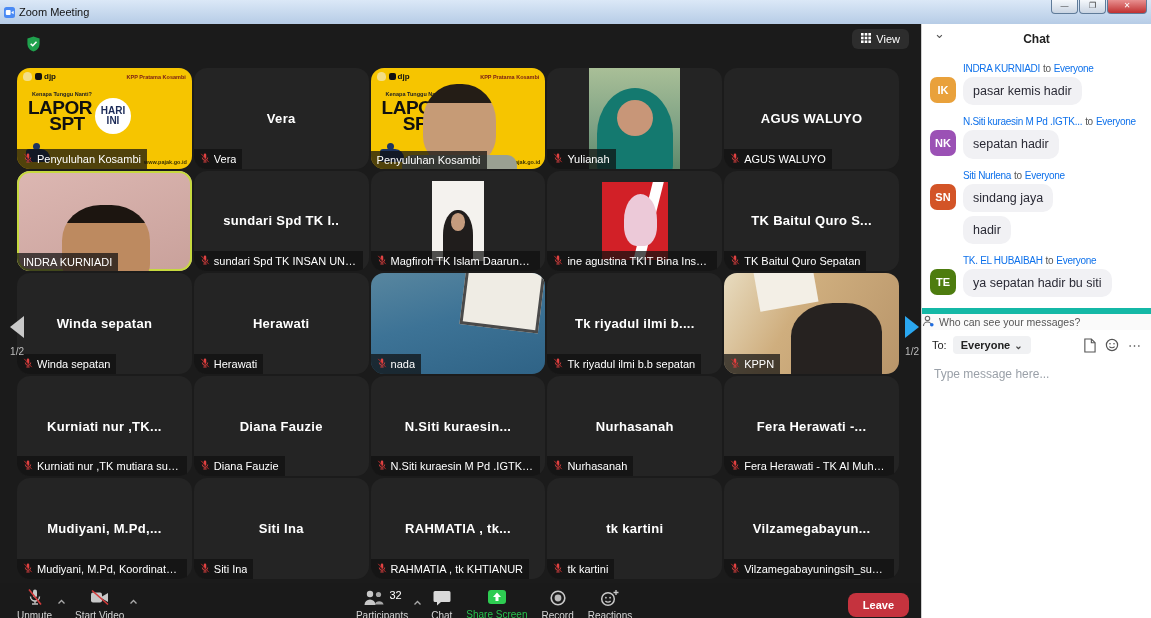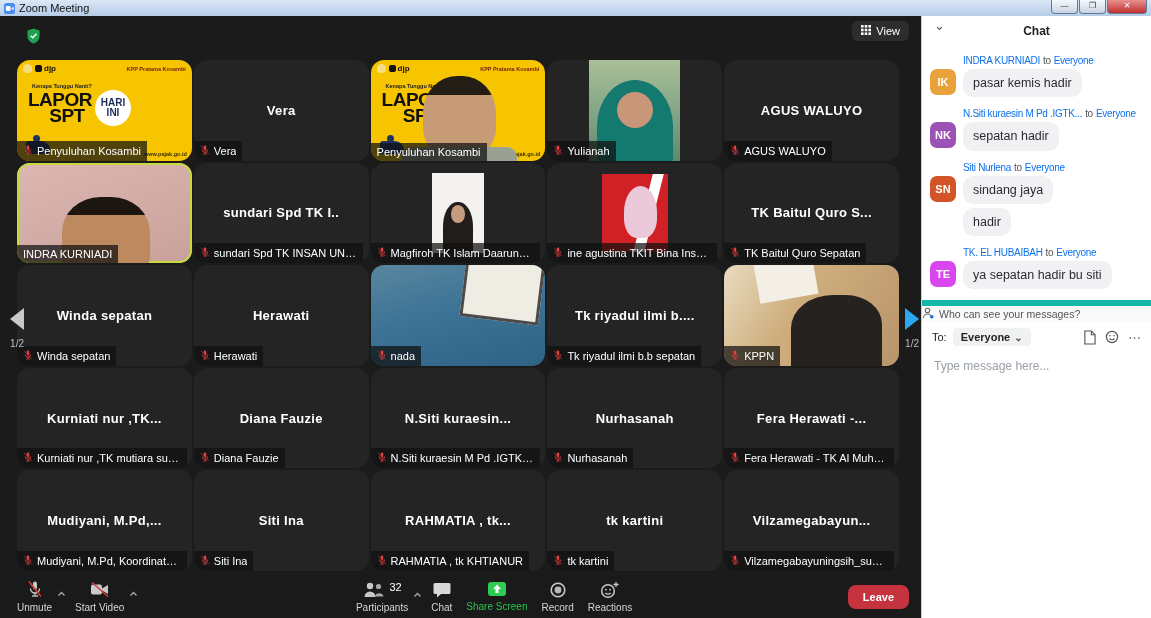--- a/index.html
+++ b/index.html
@@ -1,21 +1,21 @@
 <!DOCTYPE html>
 <html><head>
 <meta charset="utf-8">
 <style>
   * { box-sizing: border-box; margin: 0; padding: 0; }
   html,body { width:1151px; height:618px; overflow:hidden; background:#fff;
     font-family:"Liberation Sans", sans-serif; }
   .window { width:1151px; height:618px; position:relative; }
 
   
-  .titlebar { height:16px; background:linear-gradient(#dbe8f7,#b6cce6);
+  .titlebar { height:24px; background:linear-gradient(#dbe8f7,#b6cce6);
     display:flex; align-items:center; padding-left:4px; position:relative; }
   .app-icon { display:inline-flex; }
   .title-text { font-size:11px; color:#111; margin-left:4px; }
   .win-controls { position:absolute; right:4px; top:0; display:flex; gap:1px; }
   .wc { width:27px; height:14px; border:1px solid #5f7b99; border-top:none;
     border-radius:0 0 4px 4px; background:linear-gradient(#f5f8fb,#c9d4e2);
     font-size:8px; line-height:12px; color:#333; text-align:center; cursor:pointer; }
   .wc.close { width:40px; background:linear-gradient(#e89090,#c03030); color:#fff; }
 
   .body { display:flex; height:602px; }
@@ -778,21 +778,21 @@
     <div class="avatar" style="background: rgb(211, 84, 39);">SN</div>
     <div class="bubbles">
               <div class="bubble">sindang jaya</div>
               <div class="bubble">hadir</div>
             </div>
   </div>
           <div class="msg">
     <div class="msg-head">
       <span class="sender">TK. EL HUBAIBAH</span><span class="to-word">to</span><span class="recipient">Everyone</span>
     </div>
-    <div class="avatar" style="background: #d946ef;">TE</div>
+    <div class="avatar" style="background: #4d7c0f;">TE</div>
     <div class="bubbles">
               <div class="bubble">ya sepatan hadir bu siti</div>
             </div>
   </div>
           <div class="msg">
     
     
     
   </div>
         </div>

